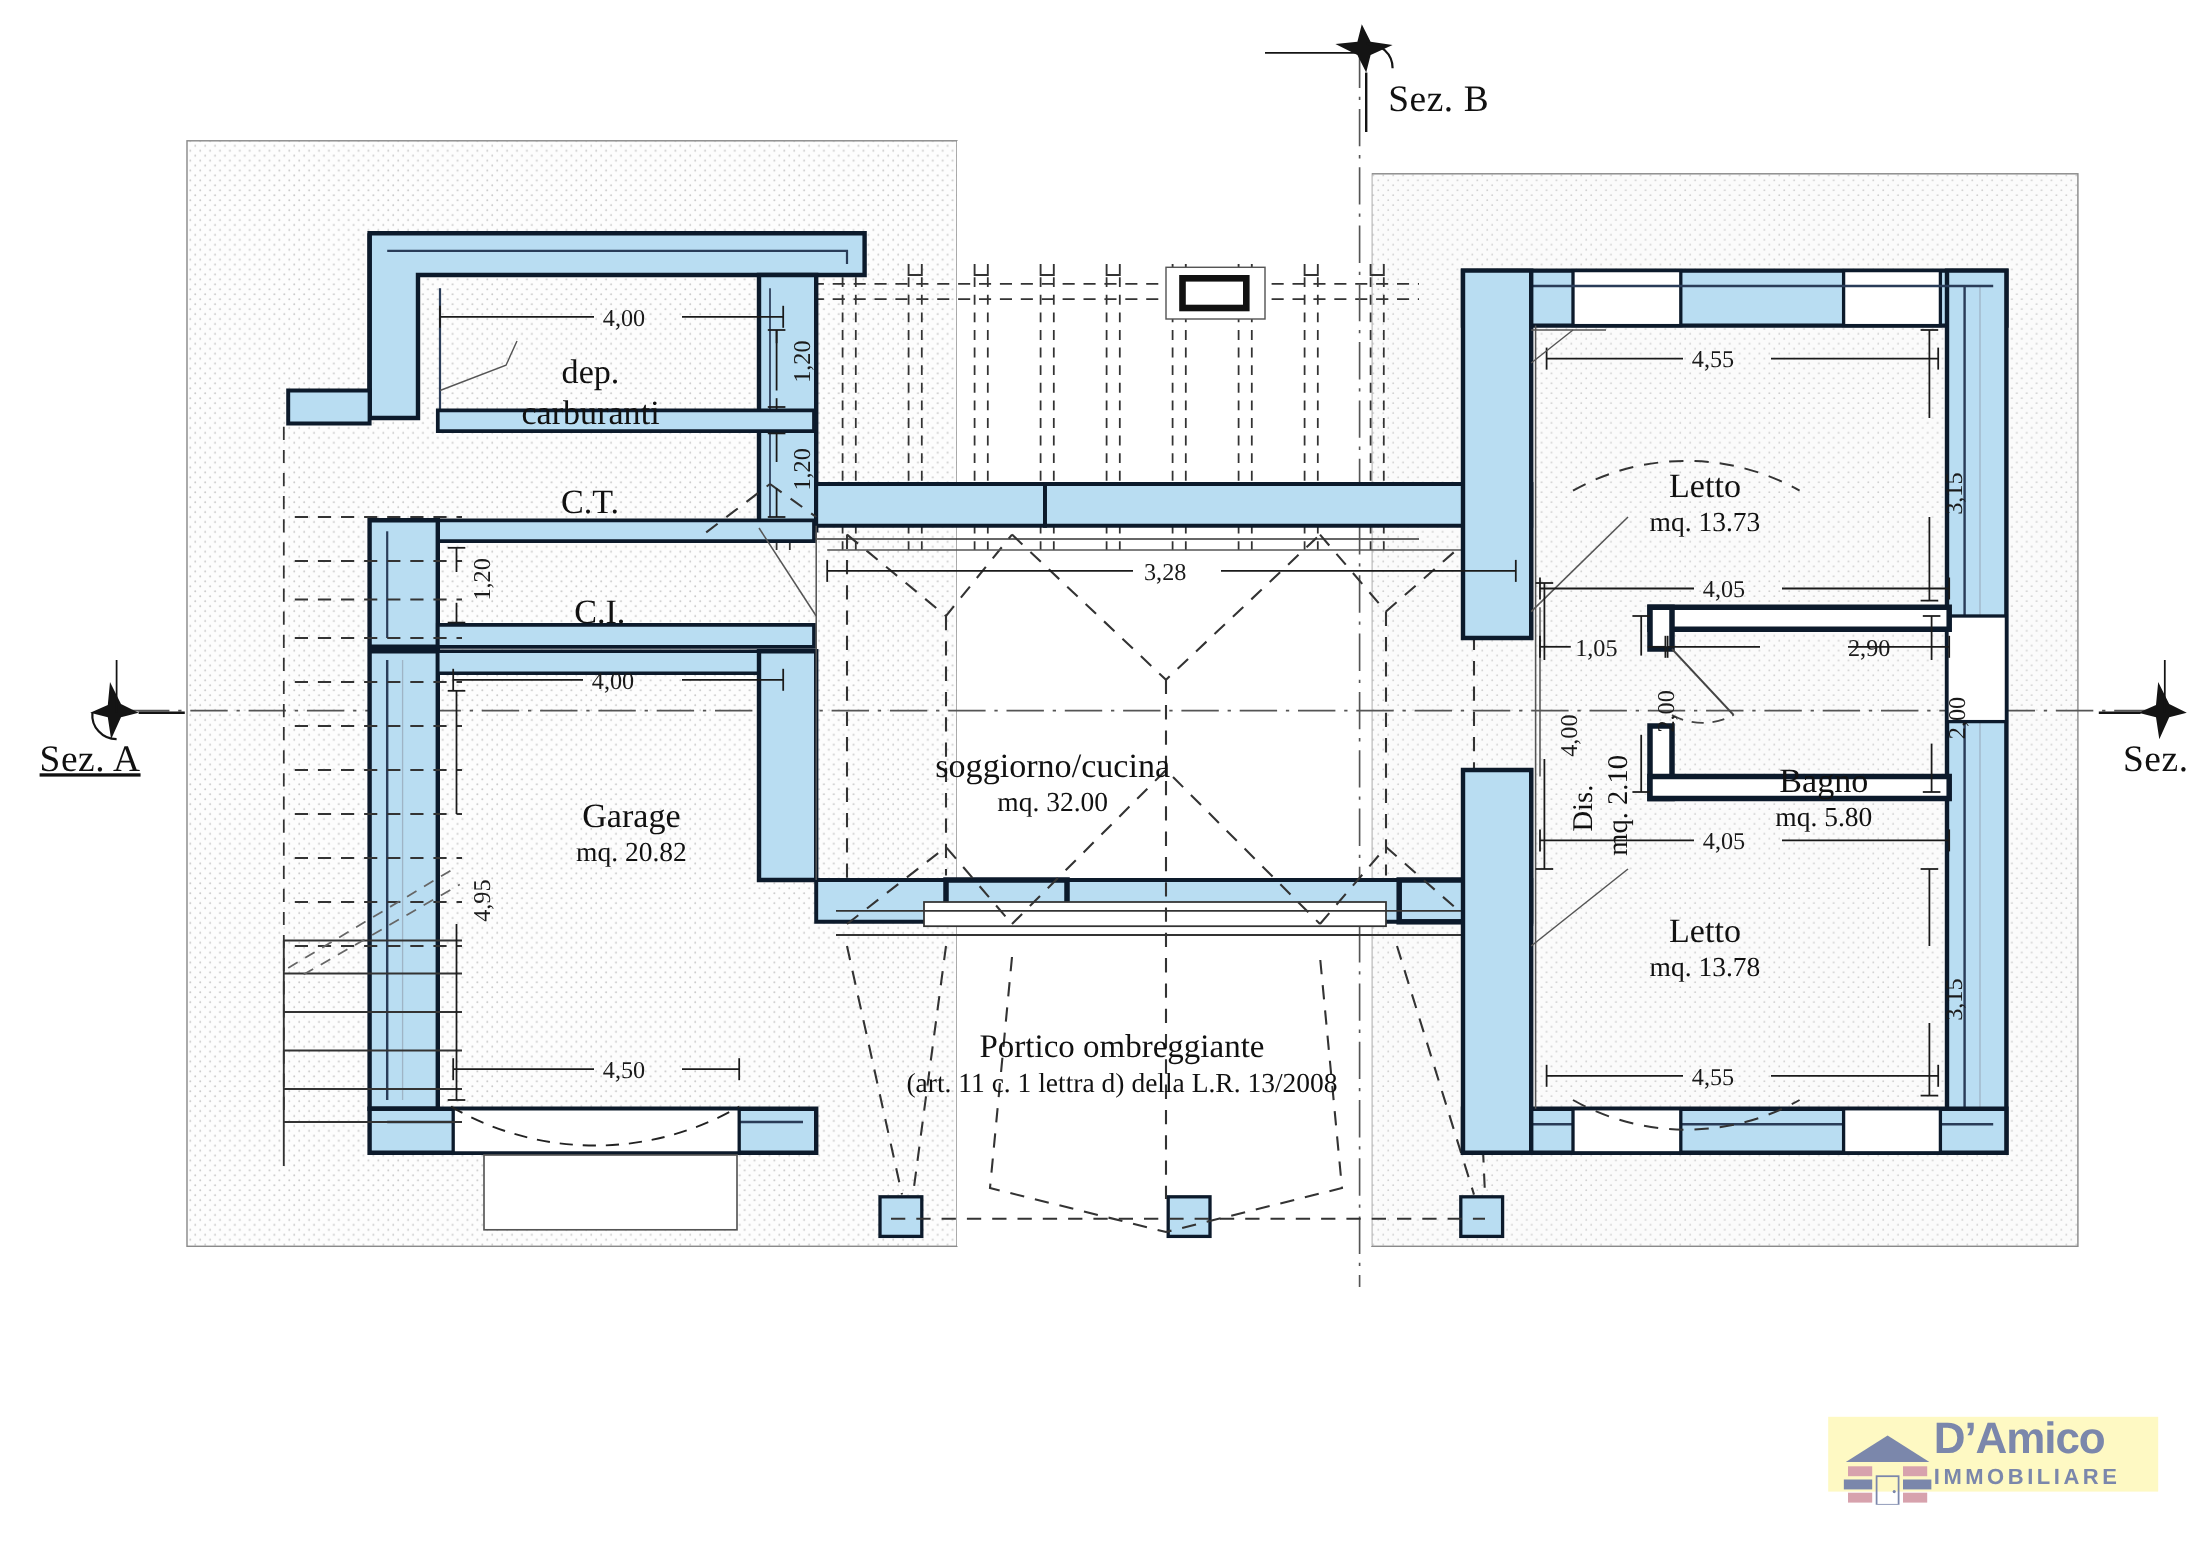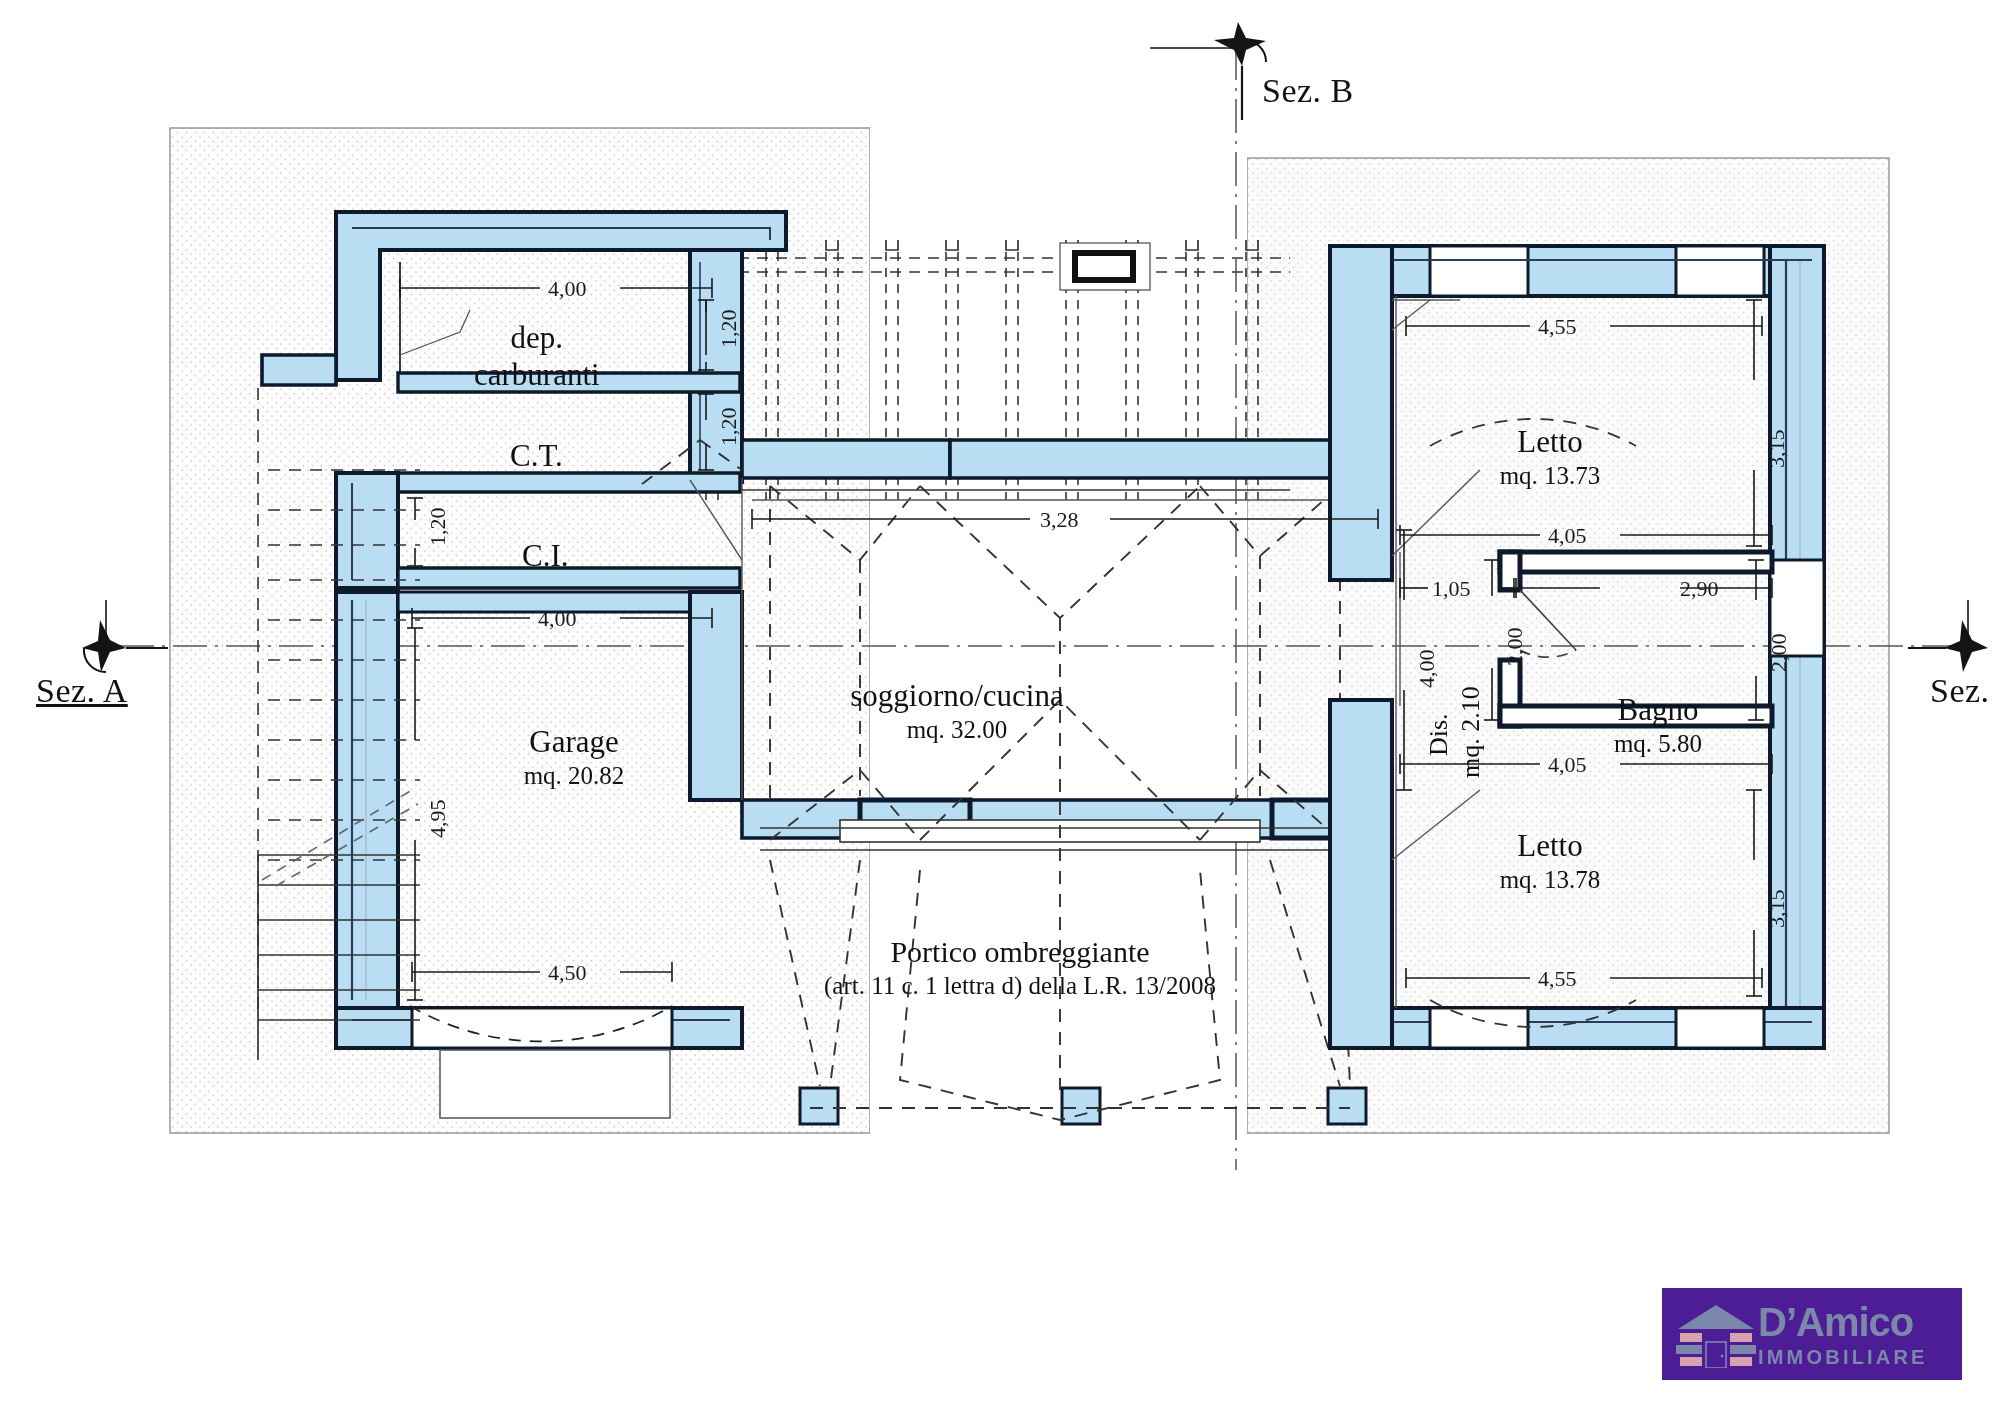--- a/index.html
+++ b/index.html
@@ -15,22 +15,22 @@
   .room{font-size:30px;text-align:center;line-height:1.18;margin-top:24px;}
   .room .nm{display:block;font-size:31px;}
   .room .mq{display:block;font-size:25px;}
   .dim{font-size:22px;font-family:"Liberation Serif",serif;color:#1a1a1a;}
   .dimv{font-size:22px;font-family:"Liberation Serif",serif;color:#1a1a1a;
         transform:rotate(-90deg);transform-origin:left top;}
   .portico{font-size:30px;line-height:1.22;text-align:center;}
   .portico .l2{font-size:25px;}
   .dis{font-size:26px;}
   
-  #logo{position:absolute;left:1662px;top:1288px;width:300px;height:92px;
-        background:#4c1d95;display:flex;align-items:center;}
+  #logo{position:absolute;left:1662px;top:1288px;width:300px;height:68px;
+        background:#fef9c3;display:flex;align-items:flex-start;}
   #logo .lt{margin-left:96px;line-height:1;}
   #logo .l1{font-family:"Liberation Sans",sans-serif;font-weight:bold;
             font-size:40px;color:#7b87ab;letter-spacing:-1px;}
   #logo .l2{font-family:"Liberation Sans",sans-serif;font-weight:bold;
             font-size:20px;color:#7b87ab;letter-spacing:3.2px;margin-top:5px;}
   #logohouse{position:absolute;left:14px;top:14px;width:80px;height:66px;}
 </style>
 </head>
 <body>
 

